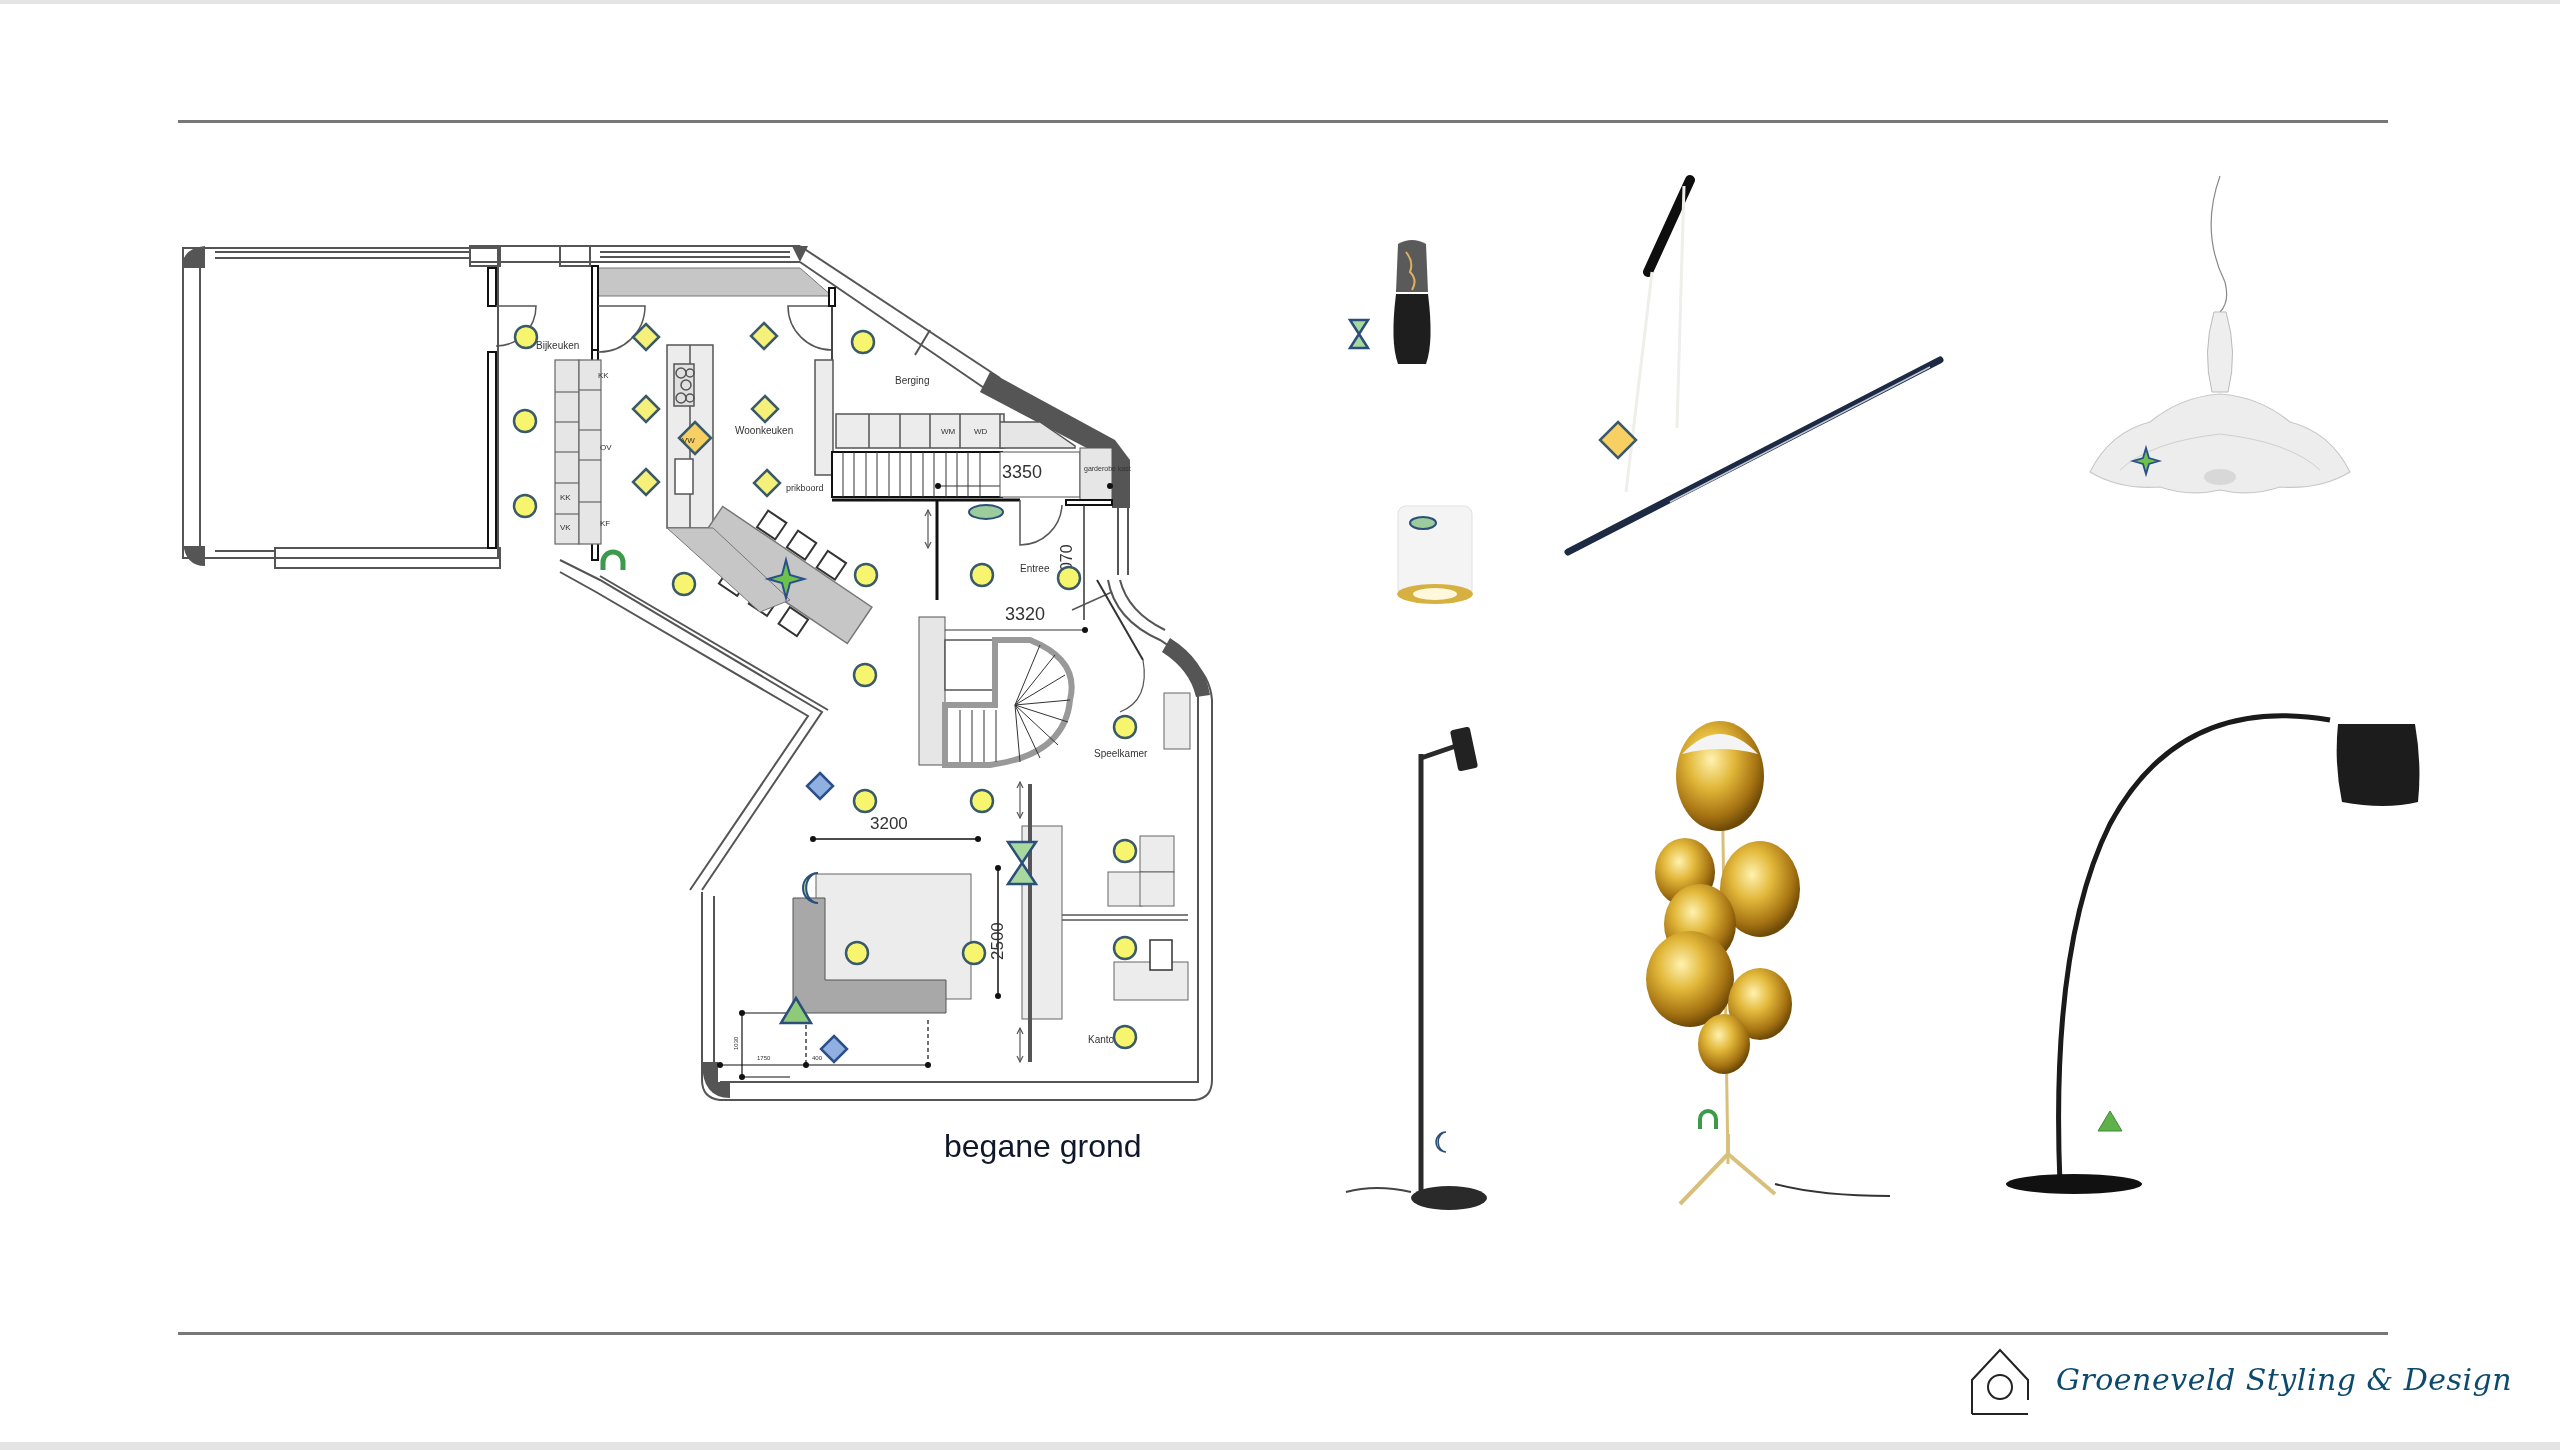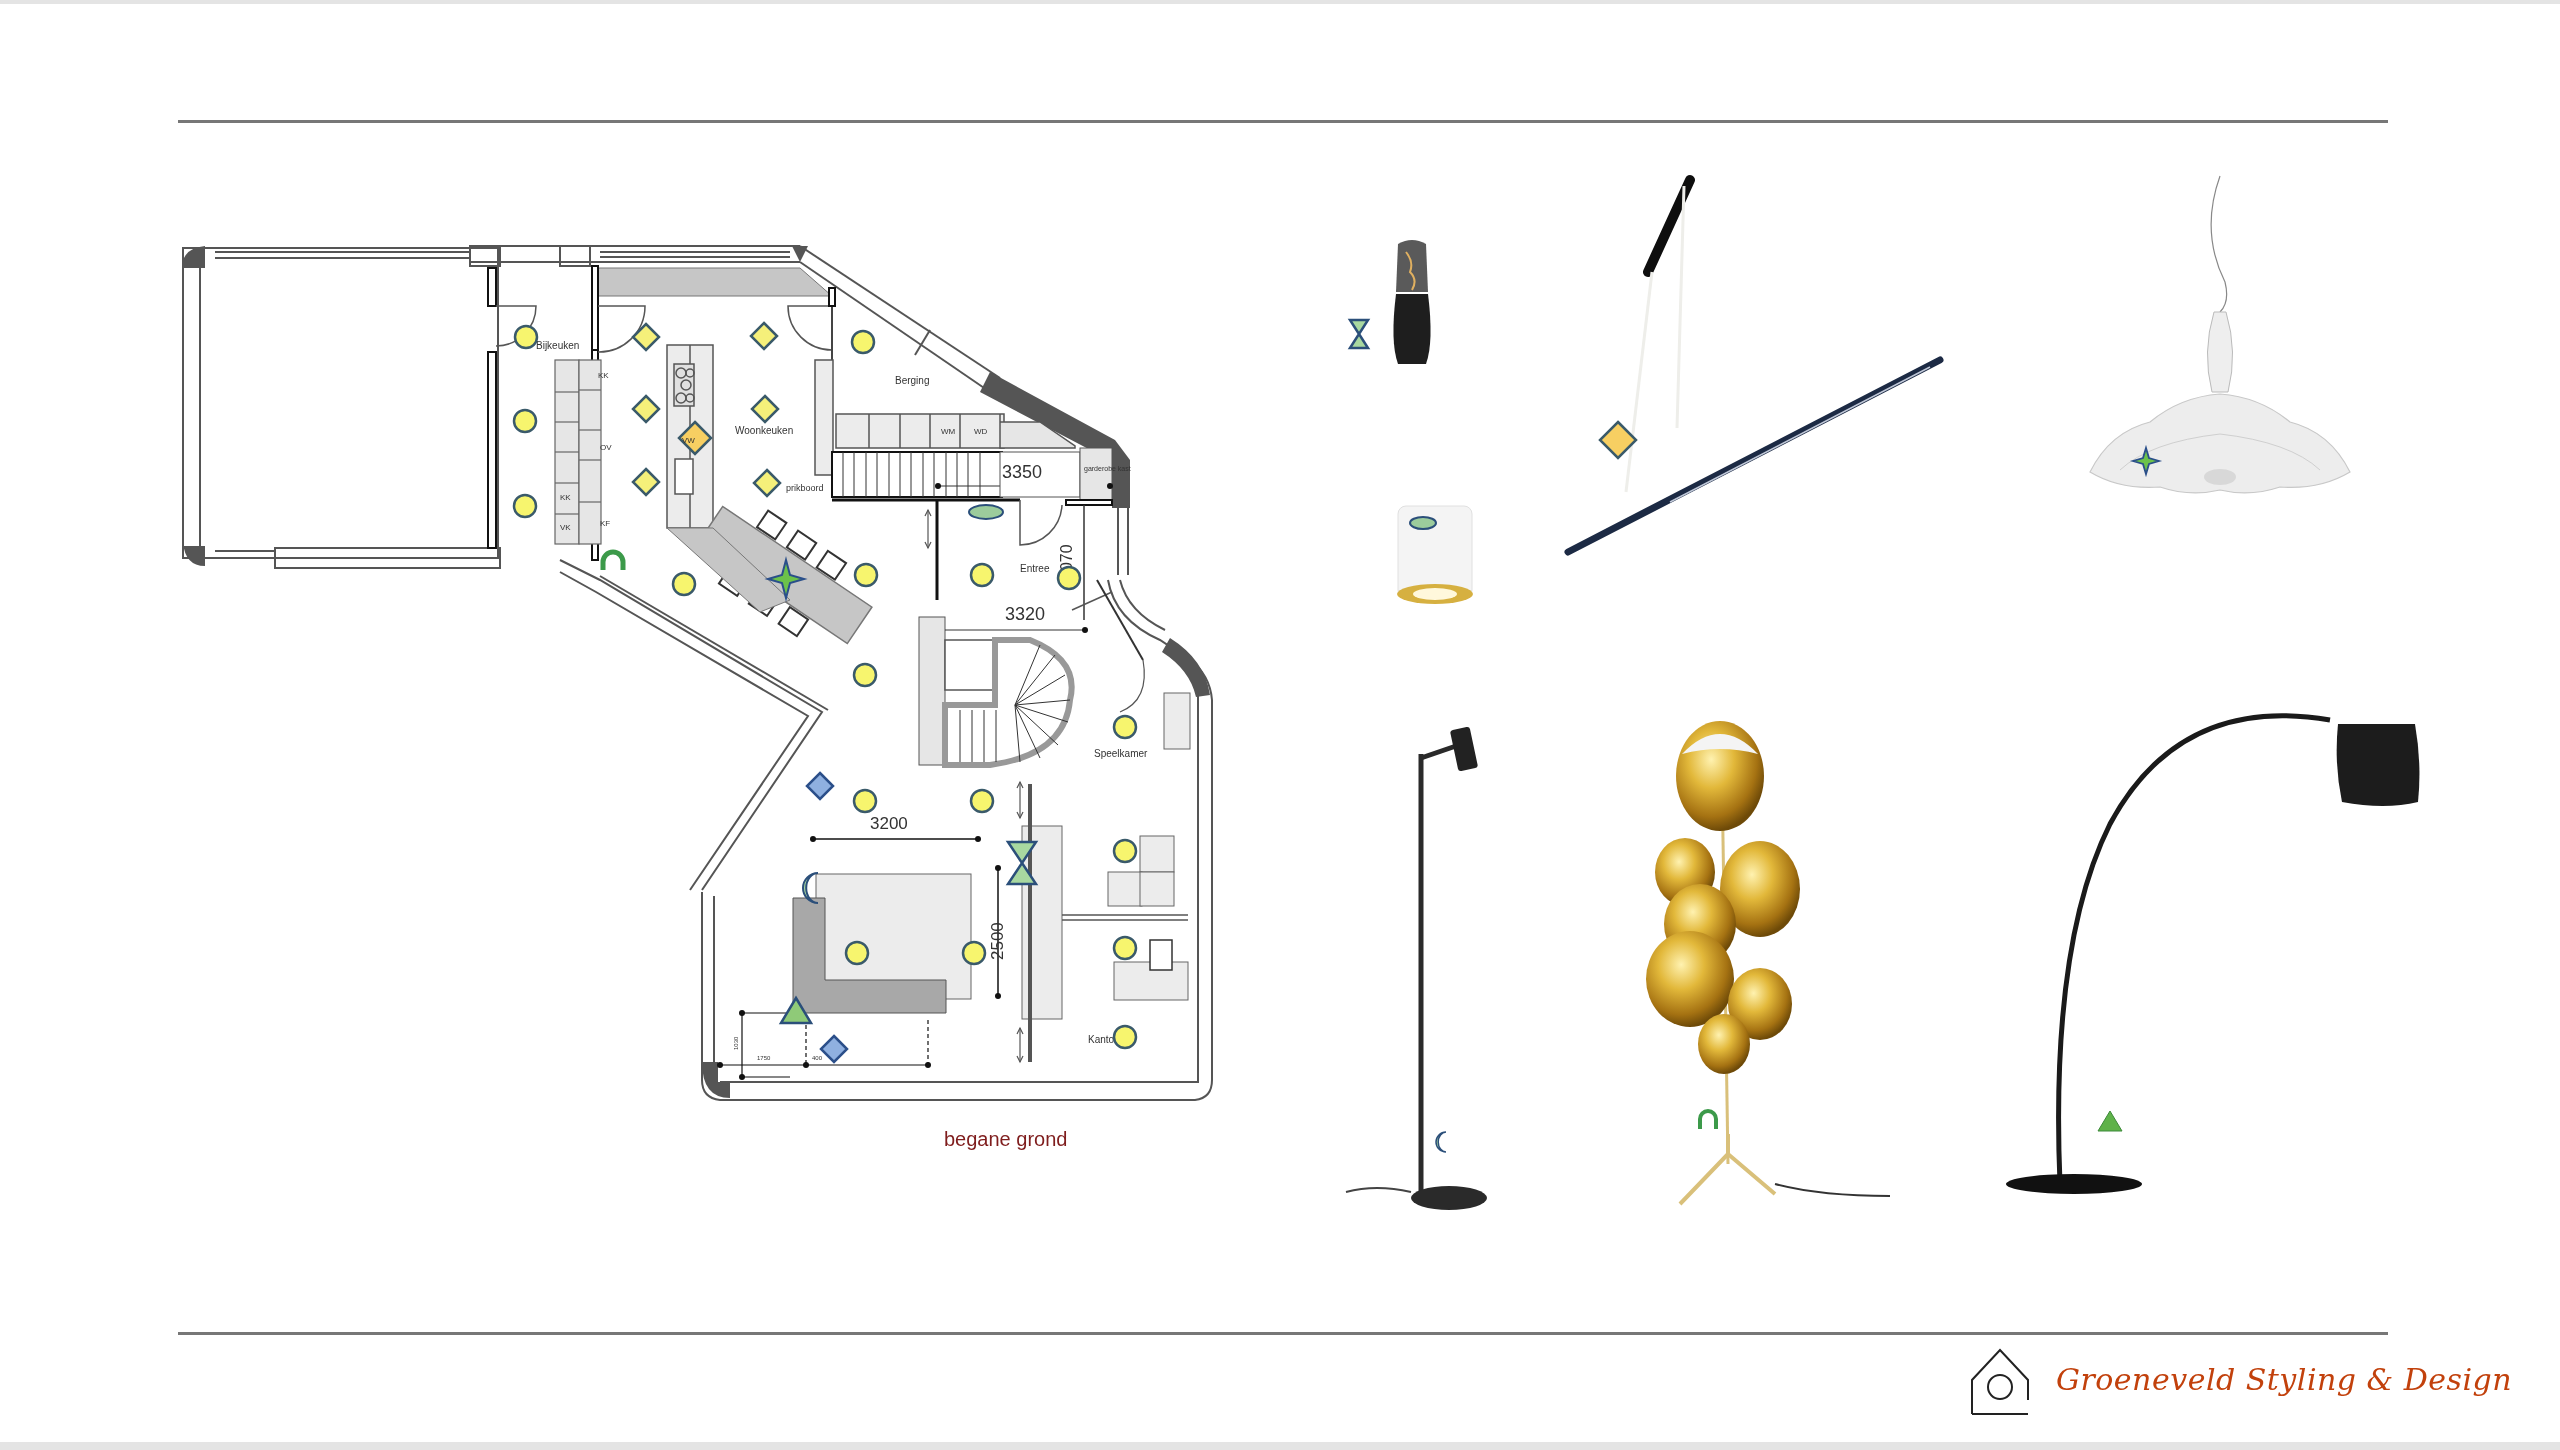--- a/index.html
+++ b/index.html
@@ -15,30 +15,30 @@
   }
   .rule {
     position: absolute; height: 3px; background: #777777;
   }
   .rule.top { left: 178px; top: 116px; width: 2210px; }
   .rule.bottom { left: 178px; top: 1328px; width: 2210px; }
   svg { position: absolute; overflow: visible; }
   .plan-label { font-family: "Liberation Sans", sans-serif; fill: #333; }
   .caption {
     position: absolute; left: 944px; top: 1124px;
-    font-size: 20px; color: #7f1d1d;
+    font-size: 32px; color: #0f172a;
     font-family: "Liberation Sans", sans-serif;
   }
   .logo {
     position: absolute; left: 1966px; top: 1338px; height: 80px; width: 440px;
   }
   .logo-text {
     position: absolute; left: 90px; top: 20px;
     font-family: "DejaVu Serif", serif; font-style: italic;
-    font-size: 30px; color: #c2410c; letter-spacing: 0.5px; white-space: nowrap;
+    font-size: 30px; color: #0c4a6e; letter-spacing: 0.5px; white-space: nowrap;
   }
   .product { position: absolute; }
 </style>
 </head>
 <body>
 
 <div class="slide">
   <div class="rule top"></div>
 
   <svg style="left:0;top:-4px" width="1300" height="1150" viewBox="0 0 1300 1150">

